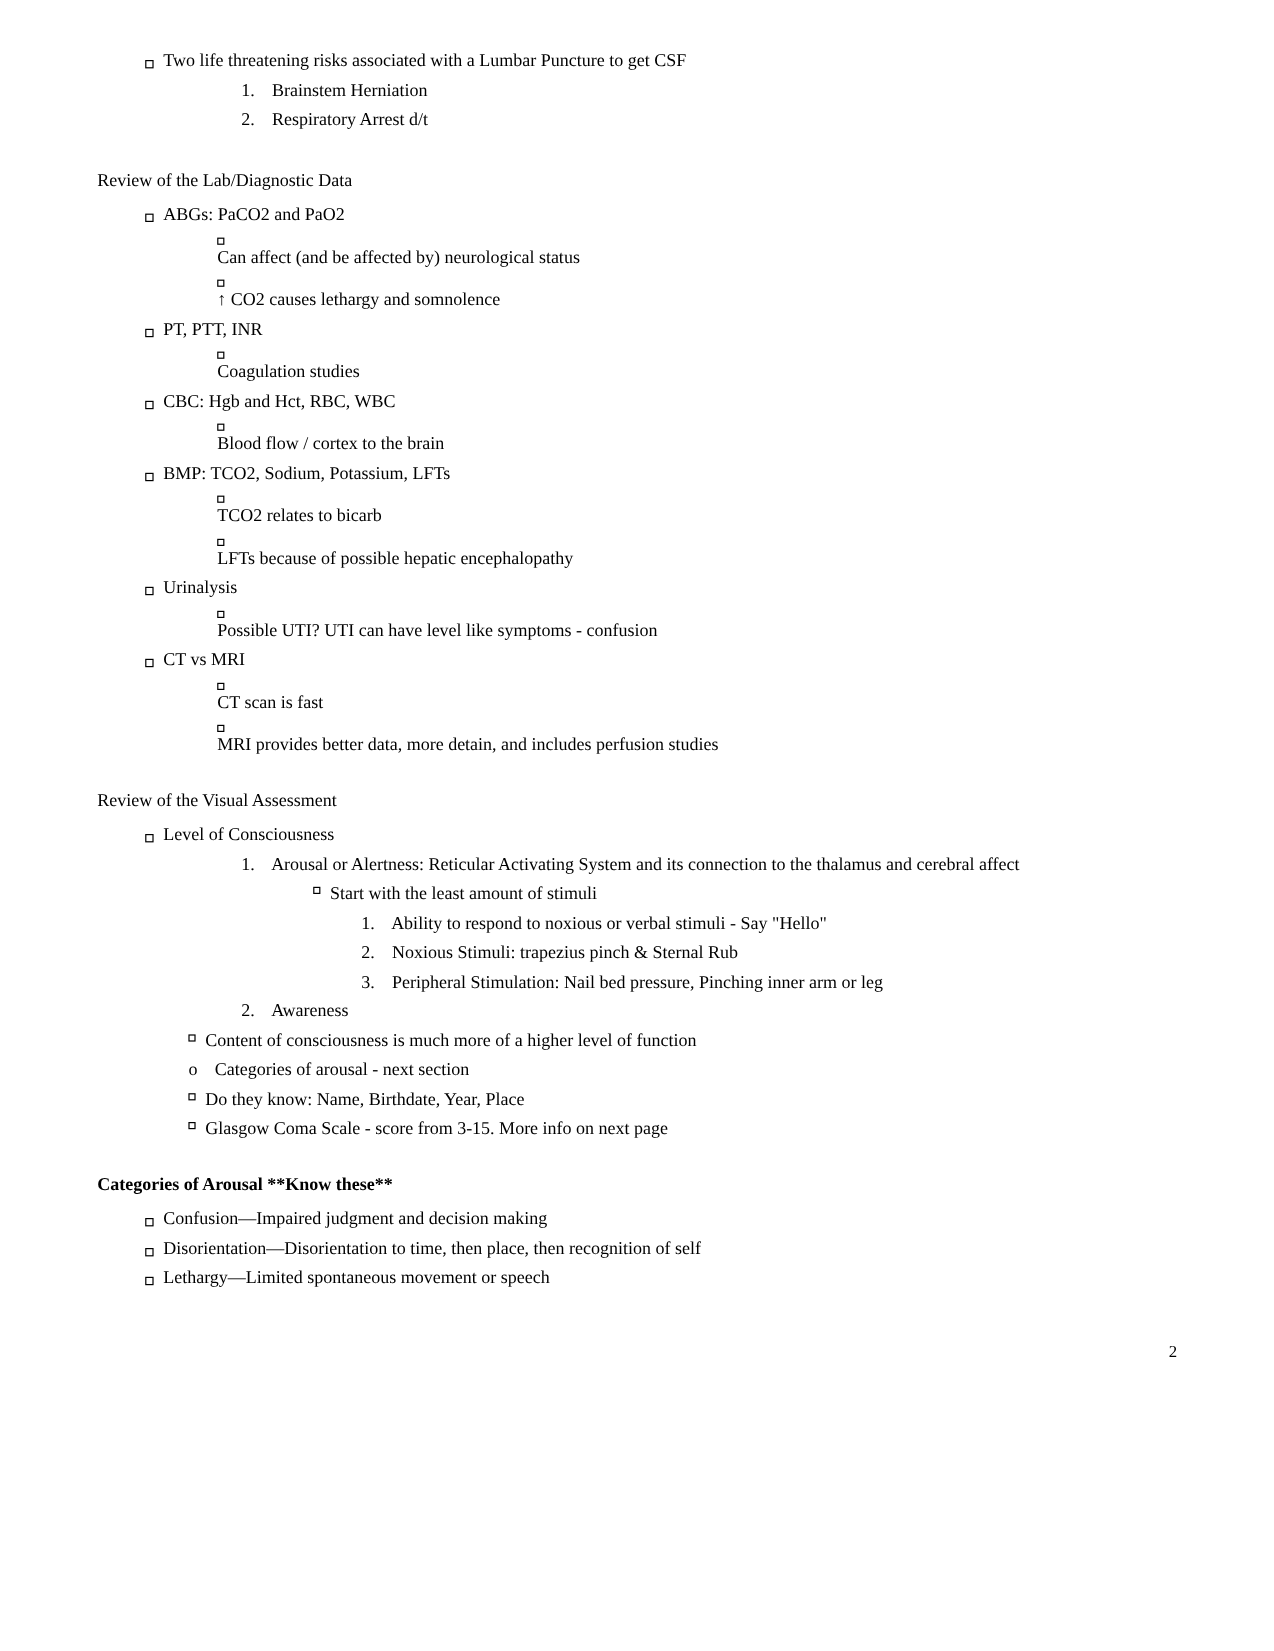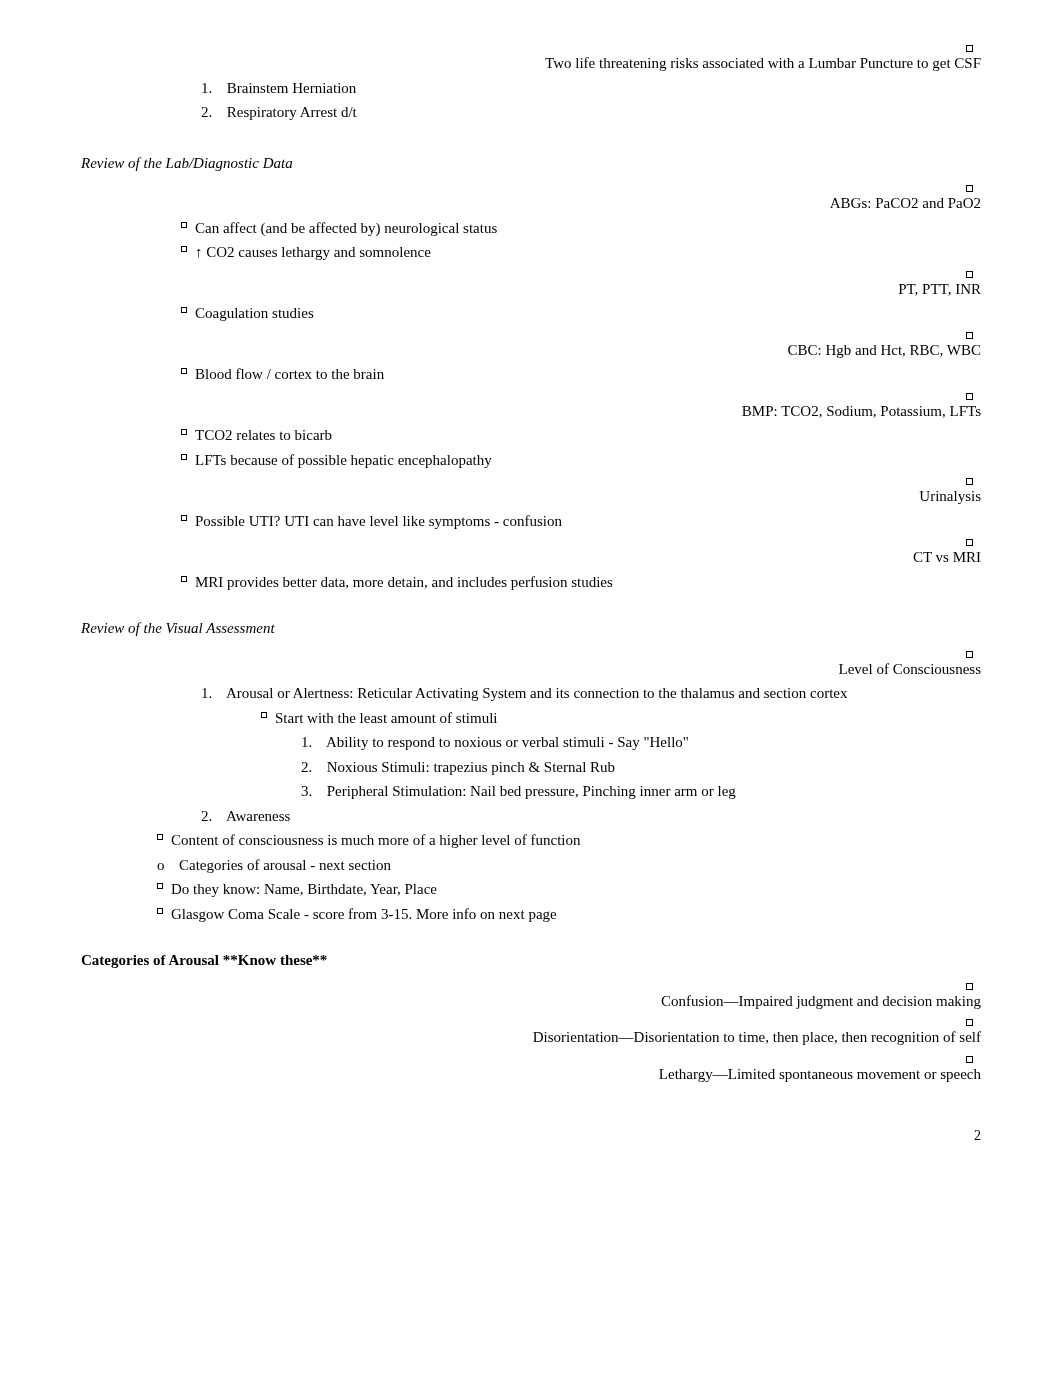--- a/index.html
+++ b/index.html
@@ -24,31 +24,31 @@
       margin: 0 auto;
     }
 
     .section {
       margin-bottom: 24px;
     }
 
     
     .bullet-l1 {
       display: flex;
-      align-items: flex-end;
+      align-items: center;
       margin-left: 40px;
       margin-bottom: 2px;
-      flex-direction: column;
     }
 
     .bullet-l2 {
       display: flex;
       align-items: flex-start;
       margin-left: 100px;
       margin-bottom: 2px;
+      flex-direction: column;
     }
 
     .bullet-square {
       display: inline-block;
       width: 7px;
       height: 7px;
       border: 1.5px solid #000;
       min-width: 7px;
       margin-top: 5px;
       margin-right: 8px;
@@ -86,21 +86,20 @@
 
     .top-section {
       margin-bottom: 28px;
     }
 
     .section-title {
       font-size: 15px;
       font-weight: normal;
       margin-bottom: 6px;
       margin-top: 16px;
-      font-style: italic;
     }
 
     .categories-title {
       font-size: 15px;
       font-weight: bold;
       margin-bottom: 6px;
       margin-top: 10px;
     }
 
     .deep-bullet {
@@ -197,35 +196,39 @@
       <span class="bullet-square-sm"></span>
       <span class="text-content">Possible UTI? UTI can have level like symptoms - confusion</span>
     </div>
 
     <div class="bullet-l1">
       <span class="bullet-square"></span>
       <span class="text-content">CT vs MRI</span>
     </div>
     <div class="bullet-l2">
       <span class="bullet-square-sm"></span>
+      <span class="text-content">CT scan is fast</span>
+    </div>
+    <div class="bullet-l2">
+      <span class="bullet-square-sm"></span>
       <span class="text-content">MRI provides better data, more detain, and includes perfusion studies</span>
     </div>
   </div>
 
   <div class="section">
     <div class="section-title">Review of the Visual Assessment</div>
 
     <div class="bullet-l1">
       <span class="bullet-square"></span>
       <span class="text-content">Level of Consciousness</span>
     </div>
 
     <div class="ol-item">
       <span class="ol-num">1.</span>
-      <span>Arousal or Alertness: Reticular Activating System and its connection to the thalamus and section cortex</span>
+      <span>Arousal or Alertness: Reticular Activating System and its connection to the thalamus and cerebral affect</span>
     </div>
 
     <div class="deep-bullet">
       <span class="bullet-square-sm"></span>
       <span class="text-content">Start with the least amount of stimuli</span>
     </div>
 
     <div class="deeper-ol">
       <span class="ol-num">1.</span>
       <span>Ability to respond to noxious or verbal stimuli - Say "Hello"</span>

